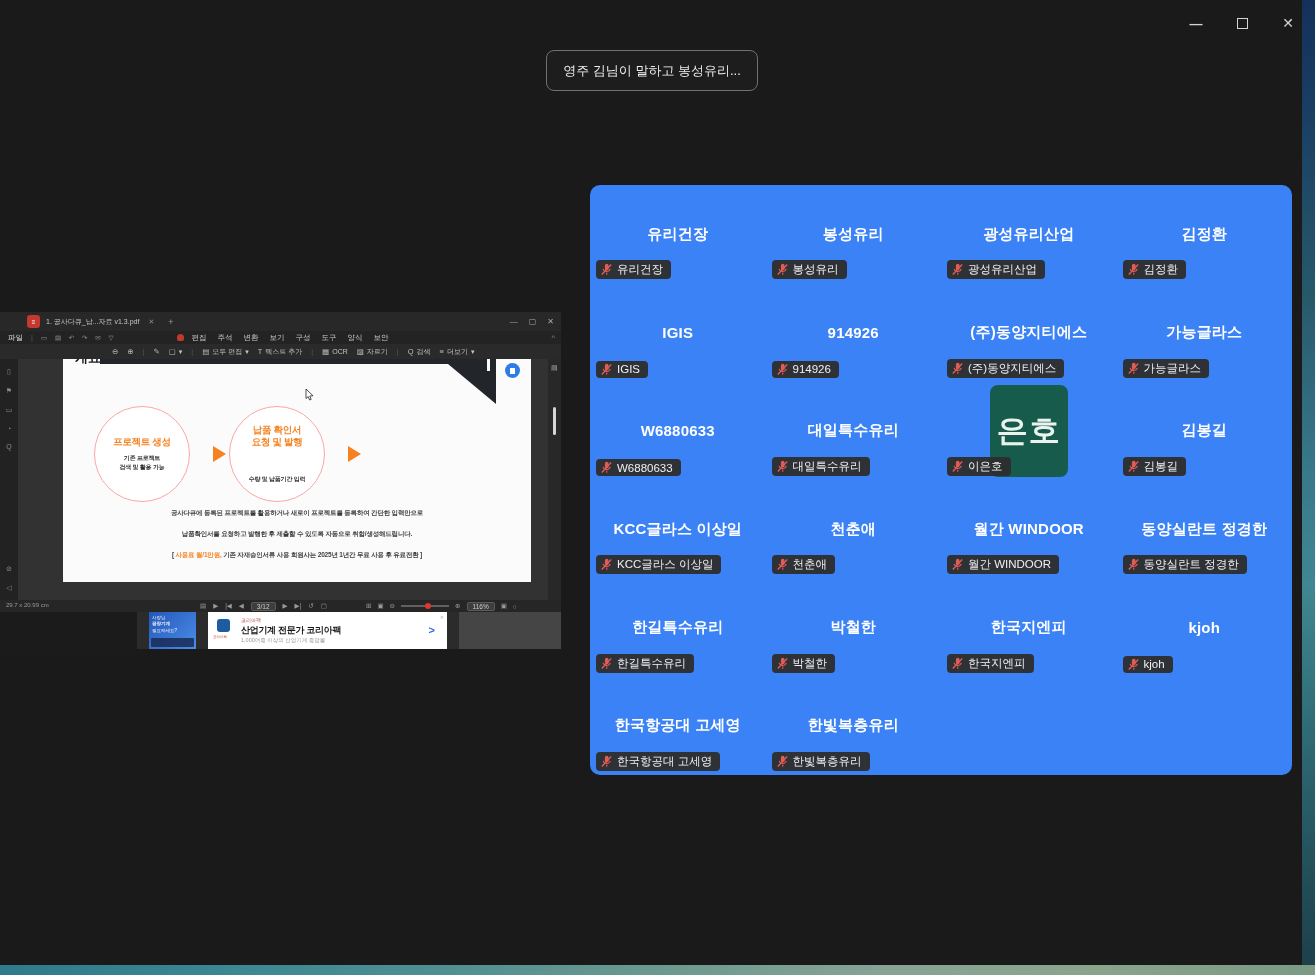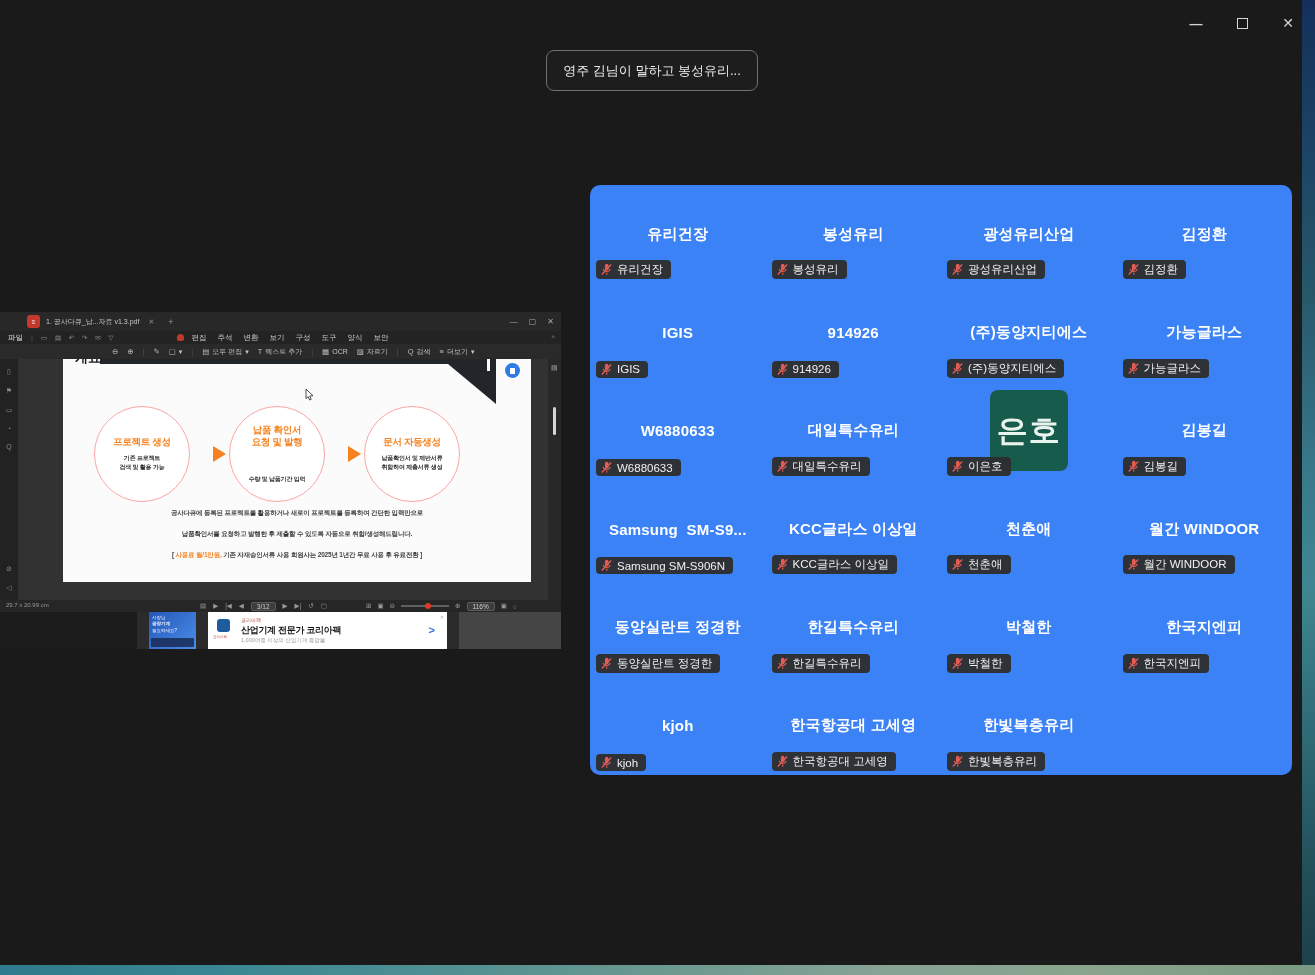--- a/index.html
+++ b/index.html
@@ -25,21 +25,21 @@
 
   
   .toast{position:absolute;left:546px;top:50px;width:212px;height:41px;border:1px solid #707070;border-radius:8px;
     background:#1d1d1d;color:#ececec;font-size:13px;display:flex;align-items:center;justify-content:center;}
 
   
   .grid{position:absolute;left:590px;top:185px;width:702px;height:590px;background:#3b82f6;border-radius:10px;
     display:grid;grid-template-columns:repeat(4,1fr);grid-template-rows:repeat(6,1fr);overflow:hidden;}
   .tile{position:relative;display:flex;align-items:center;justify-content:center;}
   .tile-name{font-size:15px;font-weight:700;color:#ffffff;white-space:pre;letter-spacing:.2px;}
-  .tile-avatar{display:none;width:78px;height:81px;border-radius:8px;background:#175B4C;color:#eaf3ee;
+  .tile-avatar{display:none;width:78px;height:92px;border-radius:8px;background:#175B4C;color:#eaf3ee;
     align-items:center;justify-content:center;font-size:31px;font-weight:700;letter-spacing:1px;}
   .tile.has-avatar .tile-avatar{display:flex;}
   .tile-label{position:absolute;left:6px;bottom:4px;background:rgba(46,46,46,.96);border-radius:4px;
     padding:2px 8px 2px 4px;display:flex;align-items:center;gap:4px;font-size:11.5px;color:#f1f1f1;max-width:165px;white-space:nowrap;}
   .mic{width:13px;height:13px;flex:0 0 13px;}
 
   
   .share{position:absolute;left:0;top:312px;width:561px;height:337px;background:#2b2b2b;font-size:7px;color:#c8c8c8;}
   .pv-titlebar{position:absolute;left:0;top:0;width:561px;height:19px;background:#282828;display:flex;align-items:center;padding-left:27px;}
   .pv-appicon{width:13px;height:13px;border-radius:3px;background:#c4382e;color:#fff;font-size:6px;display:flex;align-items:center;justify-content:center;font-weight:700;}
@@ -231,27 +231,20 @@
         <div class="circle c2">
           <div class="c-title">
             <div>납품 확인서</div>
             <div>요청 및 발행</div>
           </div>
           <div class="c-desc">
             <div>수량 및 납품기간 입력</div>
           </div>
         </div>
         <div class="flow-arrow a2"></div>
-        <div class="circle c3">
-          <div class="c-title">문서 자동생성</div>
-          <div class="c-desc">
-            <div>납품확인서 및 제반서류</div>
-            <div>취합하여 제출서류 생성</div>
-          </div>
-        </div>
 
         <div class="pg-p p1">공사다큐에 등록된 프로젝트를 활용하거나 새로이 프로젝트를 등록하여 간단한 입력만으로</div>
         <div class="pg-p p2">납품확인서를 요청하고 발행한 후 제출할 수 있도록 자동으로 취합/생성해드립니다.</div>
         <div class="pg-p p3">
           <span>[ </span><span class="hl">사용료 월/1만원,</span><span> 기존 자재승인서류 사용 회원사는 2025년 1년간 무료 사용 후 유료전환 ]</span>
         </div>
 
         <svg class="cursor" width="9" height="12" viewBox="0 0 9 12">
           <path d="M1 0 L1 9.5 L3.2 7.6 L4.6 11 L6.2 10.3 L4.8 7 L8 6.8 Z" fill="#fff" stroke="#222" stroke-width="0.8"></path>
         </svg>
@@ -473,33 +466,20 @@
       <svg class="mic" viewBox="0 0 16 16">
         <rect x="6" y="1" width="4.6" height="8" rx="2.3" fill="#E05C55"></rect>
         <path d="M3.8 7.2a4.6 4.6 0 0 0 8.8 0" stroke="#E05C55" stroke-width="1.4" fill="none"></path>
         <line x1="8.3" y1="11.8" x2="8.3" y2="14.6" stroke="#E05C55" stroke-width="1.4"></line>
         <line x1="2.2" y1="14.2" x2="13.8" y2="1.8" stroke="#E05C55" stroke-width="1.7"></line>
       </svg>
       <span class="label-text">김봉길</span>
     </div>
   </div>
 
-  <div class="tile">
-    <div class="tile-name">Samsung  SM-S9...</div>
-
-    <div class="tile-label">
-      <svg class="mic" viewBox="0 0 16 16">
-        <rect x="6" y="1" width="4.6" height="8" rx="2.3" fill="#E05C55"></rect>
-        <path d="M3.8 7.2a4.6 4.6 0 0 0 8.8 0" stroke="#E05C55" stroke-width="1.4" fill="none"></path>
-        <line x1="8.3" y1="11.8" x2="8.3" y2="14.6" stroke="#E05C55" stroke-width="1.4"></line>
-        <line x1="2.2" y1="14.2" x2="13.8" y2="1.8" stroke="#E05C55" stroke-width="1.7"></line>
-      </svg>
-      <span class="label-text">Samsung SM-S906N</span>
-    </div>
-  </div>
 
   <div class="tile">
     <div class="tile-name">KCC글라스 이상일</div>
 
     <div class="tile-label">
       <svg class="mic" viewBox="0 0 16 16">
         <rect x="6" y="1" width="4.6" height="8" rx="2.3" fill="#E05C55"></rect>
         <path d="M3.8 7.2a4.6 4.6 0 0 0 8.8 0" stroke="#E05C55" stroke-width="1.4" fill="none"></path>
         <line x1="8.3" y1="11.8" x2="8.3" y2="14.6" stroke="#E05C55" stroke-width="1.4"></line>
         <line x1="2.2" y1="14.2" x2="13.8" y2="1.8" stroke="#E05C55" stroke-width="1.7"></line>

